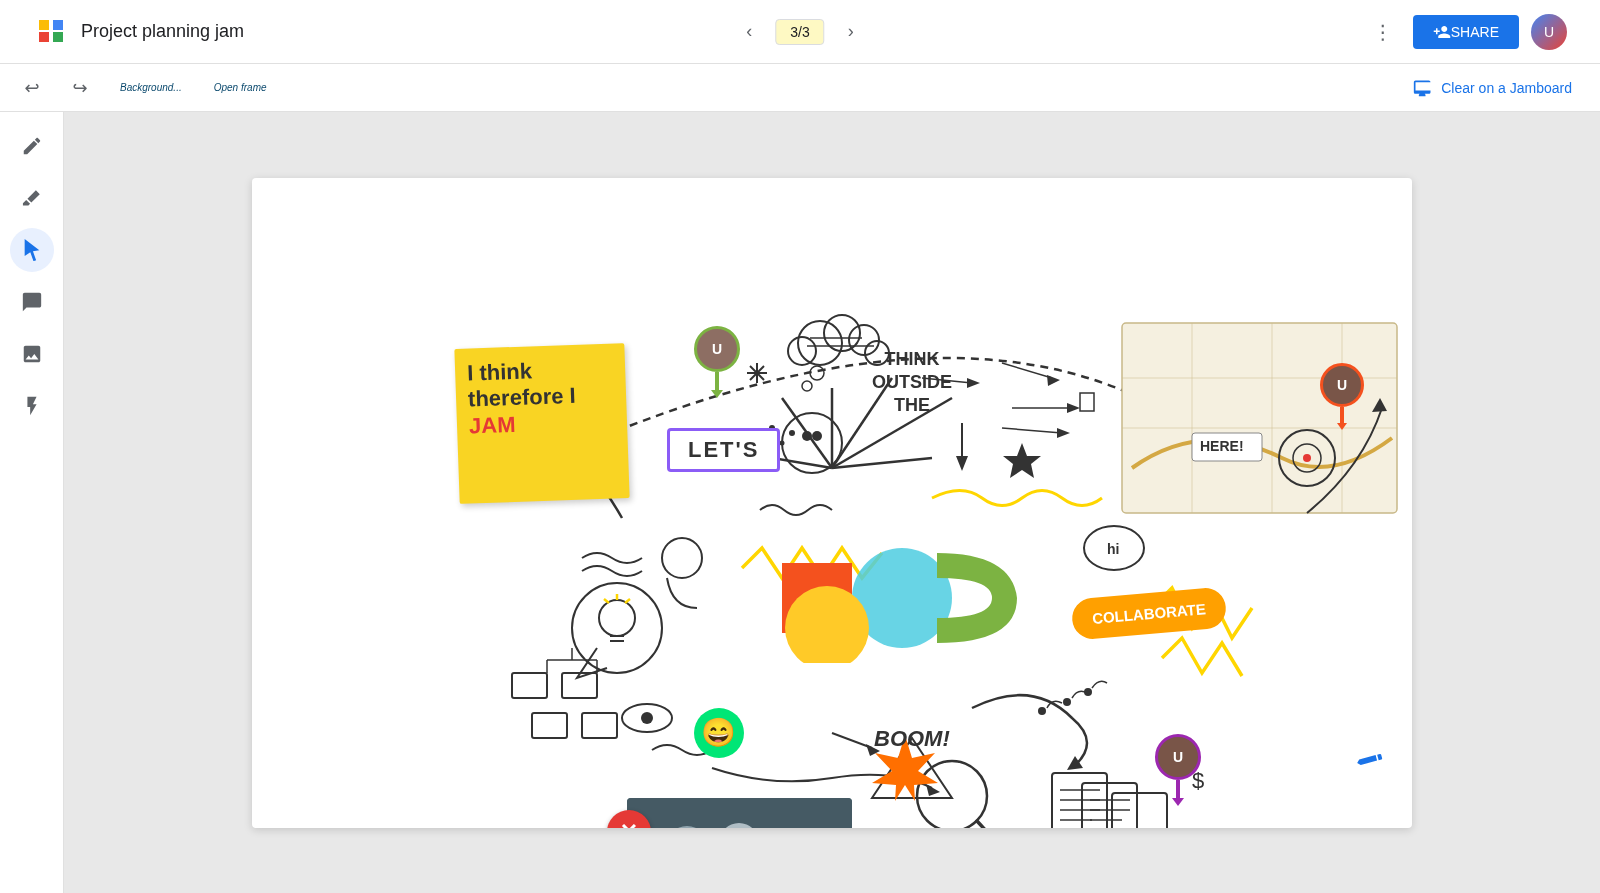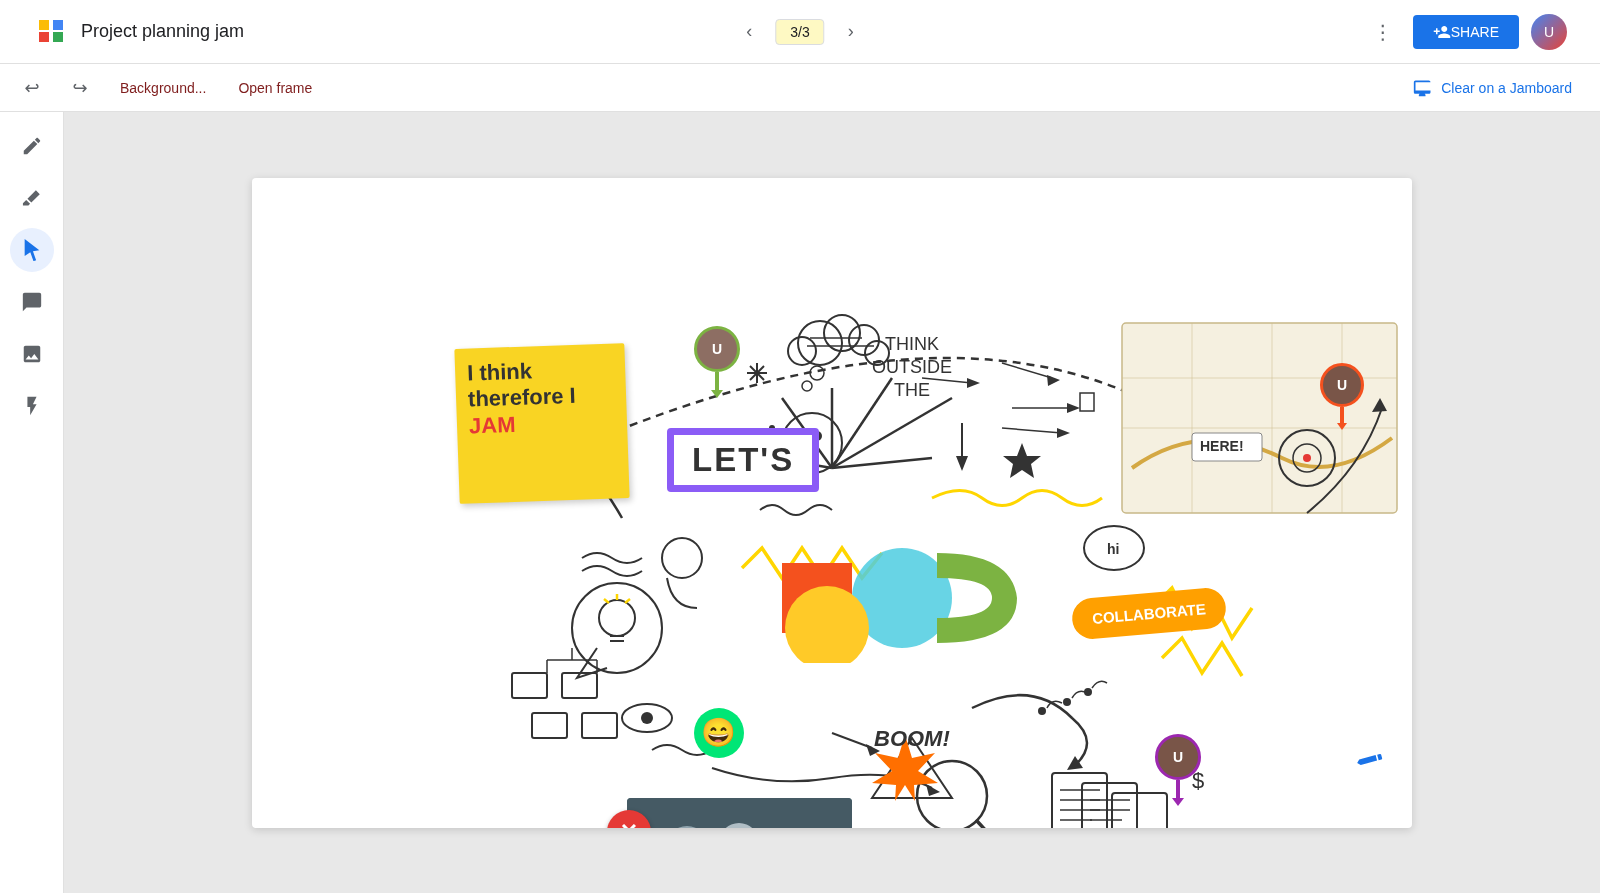--- a/index.html
+++ b/index.html
@@ -112,25 +112,26 @@
       height: 32px;
       display: flex;
       align-items: center;
       justify-content: center;
       border-radius: 4px;
       cursor: pointer;
       color: #5f6368;
       font-size: 18px;
     }
     .toolbar-btn {
-      font-size: 14px;
-      color: #7f1d1d;
+      font-size: 10px;
+      color: #0c4a6e;
       cursor: pointer;
       padding: 4px 8px;
       border-radius: 4px;
+      font-style: italic;
     }
     .toolbar-right {
       margin-left: auto;
       display: flex;
       align-items: center;
     }
     .open-jamboard-btn {
       display: flex;
       align-items: center;
       gap: 8px;
@@ -505,23 +506,23 @@
         <line x1="750" y1="250" x2="810" y2="255" stroke="#333" stroke-width="1.5"></line>
         <polygon points="818,255 805,250 805,260" fill="#333"></polygon>
 
         <line x1="580" y1="555" x2="620" y2="570" stroke="#333" stroke-width="2"></line>
         <polygon points="628,573 614,566 618,578" fill="#333"></polygon>
 
         <path d="M 460 590 Q 520 610 580 600 Q 640 590 680 610" fill="none" stroke="#333" stroke-width="2"></path>
         <polygon points="688,614 674,606 677,618" fill="#333"></polygon>
       </svg>
 
-      <div style="position:absolute; left:415px; top:250px; border:7px solid #8b5cf6; border-radius:4px; padding:6px 18px; font-size:33px; font-weight:800; color:#333; letter-spacing:2px; background:#fff;">LET'S</div>
-
-      <div style="position:absolute; left:620px; top:155px; font-size:18px; font-weight:400; color:#333; line-height:1.3; text-align:center;">THINK<br>OUTSIDE<br>THE</div>
+      <div style="position:absolute; left:415px; top:250px; border:3px solid #8b5cf6; border-radius:4px; padding:6px 18px; font-size:22px; font-weight:800; color:#333; letter-spacing:2px; background:#fff;">LET'S</div>
+
+      <div style="position:absolute; left:620px; top:170px; font-size:18px; font-weight:700; color:#333; line-height:1.3; text-align:center;">THINK<br>OUTSIDE<br>THE</div>
 
       <div class="sticky-note sticky-yellow" style="left:205px; top:168px; width:170px; height:155px;">
         <span>I think therefore I <span style="color:#e53935;">JAM</span></span>
       </div>
 
 
       <div style="position:absolute; left:500px; top:355px;">
         <svg width="280" height="130" viewBox="0 0 280 130">
 
           <rect x="30" y="30" width="70" height="70" fill="#F4511E"></rect>

